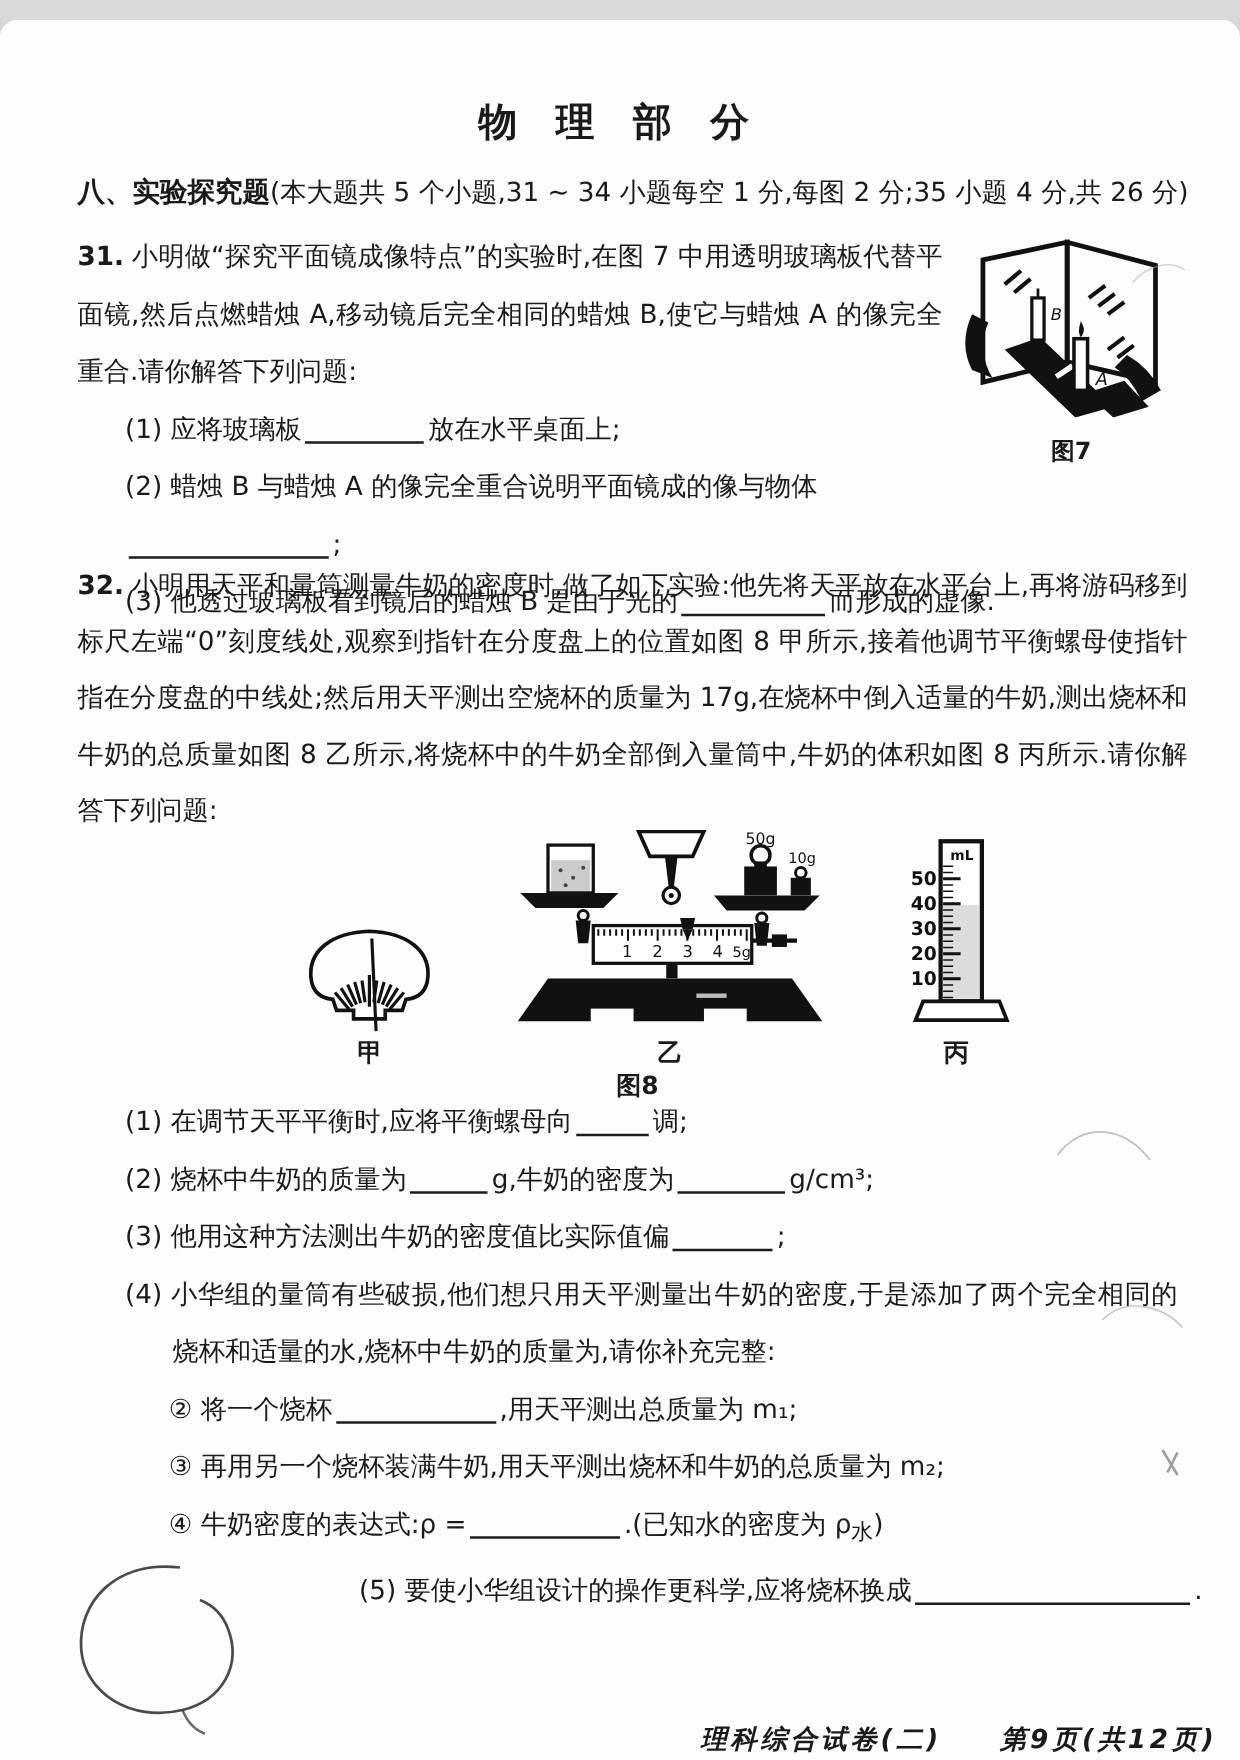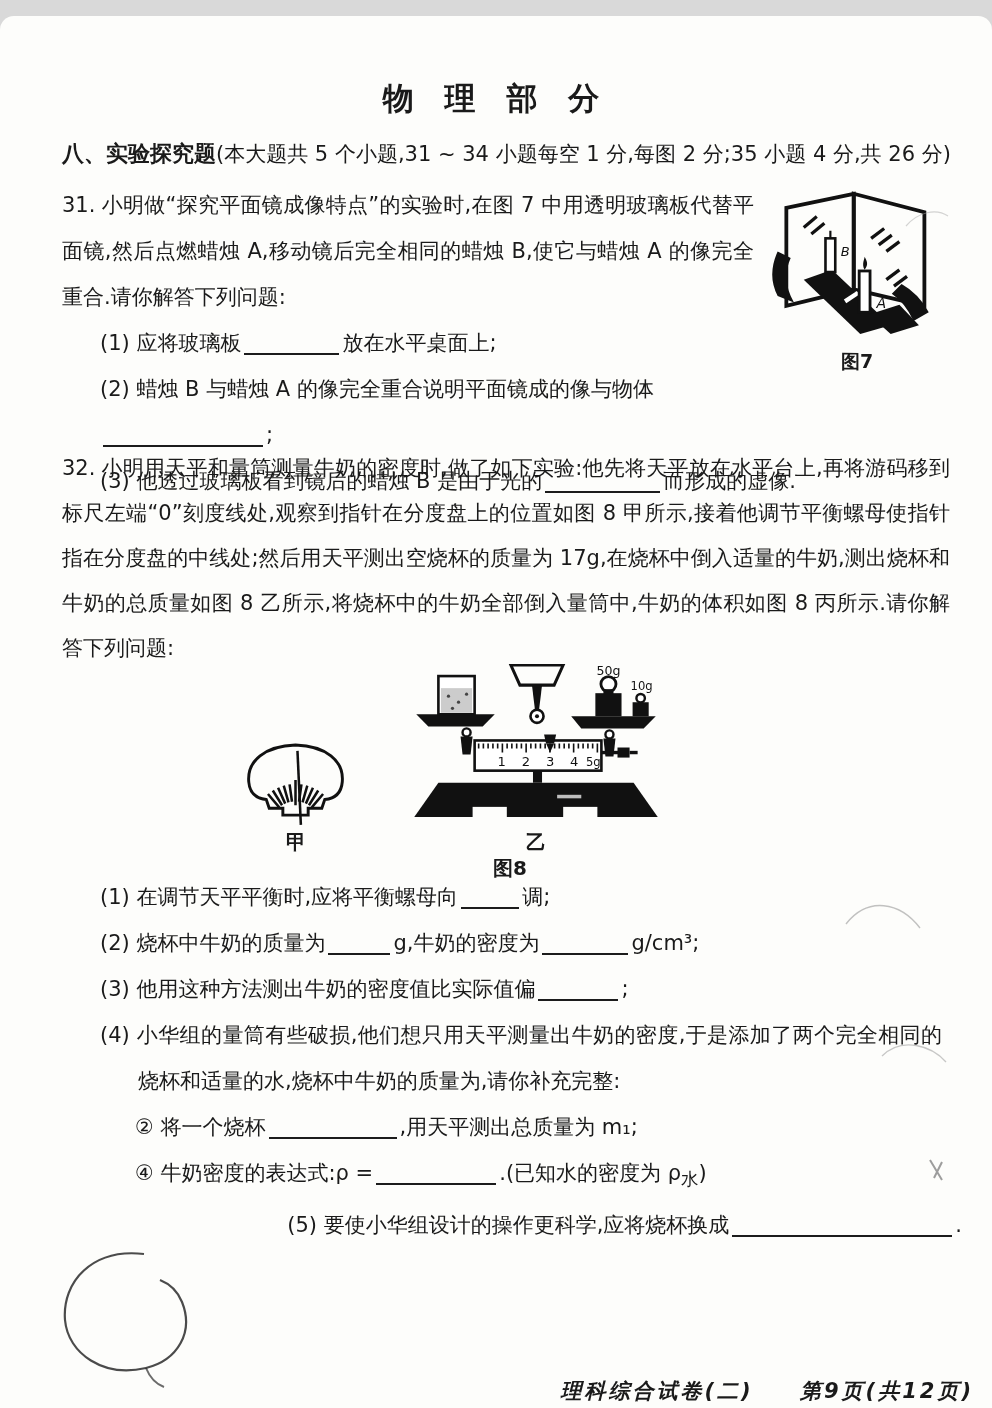--- a/index.html
+++ b/index.html
@@ -11,21 +11,21 @@
     font-size:21px; line-height:46px;border-radius:14px;
   }
   .abs { position:absolute; }
   .title { top:62px; left:0; width:100%; text-align:center;
     font-size:31px; font-weight:bold; letter-spacing:10px; line-height:40px; }
   .heading { top:116px; left:62px; width:900px; line-height:44px; }
   .heading .hlabel { font-weight:bold; font-size:22px; }
   .qblock { left:62px; width:888px; }
   #q31 { top:166px; }
   #q32-intro { top:430px; line-height:45px; }
-  .qnum { font-weight:normal; padding-right:6px; }
+  .qnum { font-weight:bold; padding-right:6px; }
   .qpara { text-align:justify; }
   .item { padding-left:38px; }
   .blank { display:inline-block; border-bottom:2px solid #1c1c1c;
     height:0.95em; vertical-align:-5px; margin:0 3px; }
   .w58{width:58px}.w62{width:62px}.w80{width:80px}.w86{width:86px}
   .w95{width:95px}.w115{width:115px}.w120{width:120px}.w128{width:128px}
   .w160{width:160px}.w220{width:220px}
   
   .fig7wrap { float:right; width:186px; margin:2px 0 0 10px; text-align:center; }
   .figcap { font-weight:bold; font-size:19px; line-height:22px; }
@@ -166,39 +166,58 @@
 
           <rect x="122" y="106" width="9" height="12" fill="#111"></rect>
           <polygon points="28,118 222,118 246,152 4,152" fill="#111"></polygon>
           <rect x="62" y="142" width="34" height="11" fill="#fdfdfb"></rect>
           <rect x="152" y="142" width="34" height="11" fill="#fdfdfb"></rect>
           <rect x="146" y="130" width="24" height="3.5" fill="#bdbdbd"></rect>
         </svg>
         <div class="figcap">乙</div>
       </div>
 
+      <div class="subfig" style="margin-left:60px">
+        <svg width="86" height="160" viewBox="0 0 85 160">
+          <rect x="30" y="6" width="33" height="128" fill="#fff" stroke="#111" stroke-width="3.4"></rect>
+          <text x="47" y="21" font-size="11" font-weight="bold" text-anchor="middle" fill="#111">mL</text>
+          <rect x="32" y="57" width="29" height="75" fill="#b9b9b9" opacity="0.5"></rect>
+          <path d="M32,36 L46,36 M32,56 L46,56 M32,76 L46,76 M32,96 L46,96 M32,116 L46,116" stroke="#111" stroke-width="2.4"></path>
+          <path d="M32,26 L40,26 M32,31 L40,31 M32,41 L40,41 M32,46 L40,46 M32,51 L40,51 M32,61 L40,61 M32,66 L40,66 M32,71 L40,71 M32,81 L40,81 M32,86 L40,86 M32,91 L40,91 M32,101 L40,101 M32,106 L40,106 M32,111 L40,111 M32,121 L40,121 M32,126 L40,126 M32,131 L40,131" stroke="#111" stroke-width="1.3"></path>
+          <text x="27" y="41" font-size="15" font-weight="bold" text-anchor="end" fill="#111">50</text>
+          <text x="27" y="61" font-size="15" font-weight="bold" text-anchor="end" fill="#111">40</text>
+          <text x="27" y="81" font-size="15" font-weight="bold" text-anchor="end" fill="#111">30</text>
+          <text x="27" y="101" font-size="15" font-weight="bold" text-anchor="end" fill="#111">20</text>
+          <text x="27" y="121" font-size="15" font-weight="bold" text-anchor="end" fill="#111">10</text>
+          <polygon points="16,134 77,134 83,149 10,149" fill="#fff" stroke="#111" stroke-width="3"></polygon>
+        </svg>
+        <div class="figcap">丙</div>
+      </div>
     </div>
     <div class="caption8">图8</div>
   </div>
 
   <div class="abs" id="q32-parts">
     <div class="item">
       <span>(1)</span> <span>在调节天平平衡时,应将平衡螺母向</span><span class="blank w58"></span><span>调;</span>
     </div>
     <div class="item">
       <span>(2)</span> <span>烧杯中牛奶的质量为</span><span class="blank w62"></span><span>g,牛奶的密度为</span><span class="blank w86"></span><span>g/cm³;</span>
     </div>
     <div class="item">
       <span>(3)</span> <span>他用这种方法测出牛奶的密度值比实际值偏</span><span class="blank w80"></span><span>;</span>
     </div>
     <div class="part4">
       <span>(4)</span> <span>小华组的量筒有些破损,他们想只用天平测量出牛奶的密度,于是添加了两个完全相同的烧杯和适量的水,烧杯中牛奶的质量为,请你补充完整:</span>
     </div>
     <div class="step">
       <span>②</span> <span>将一个烧杯</span><span class="blank w128"></span><span>,用天平测出总质量为 m₁;</span>
+    </div>
+    <div class="step">
+      <span>③</span> <span>再用另一个烧杯装满牛奶,用天平测出烧杯和牛奶的总质量为 m₂;</span>
     </div>
     <div class="step">
       <span>④</span> <span>牛奶密度的表达式:ρ =</span><span class="blank w120"></span><span>.(已知水的密度为 ρ</span><sub>水</sub><span>)</span>
     </div>
     <div class="part5">
       <span>(5)</span> <span>要使小华组设计的操作更科学,应将烧杯换成</span><span class="blank w220"></span><span>.</span>
     </div>
   </div>
 
   <div class="abs footer">

